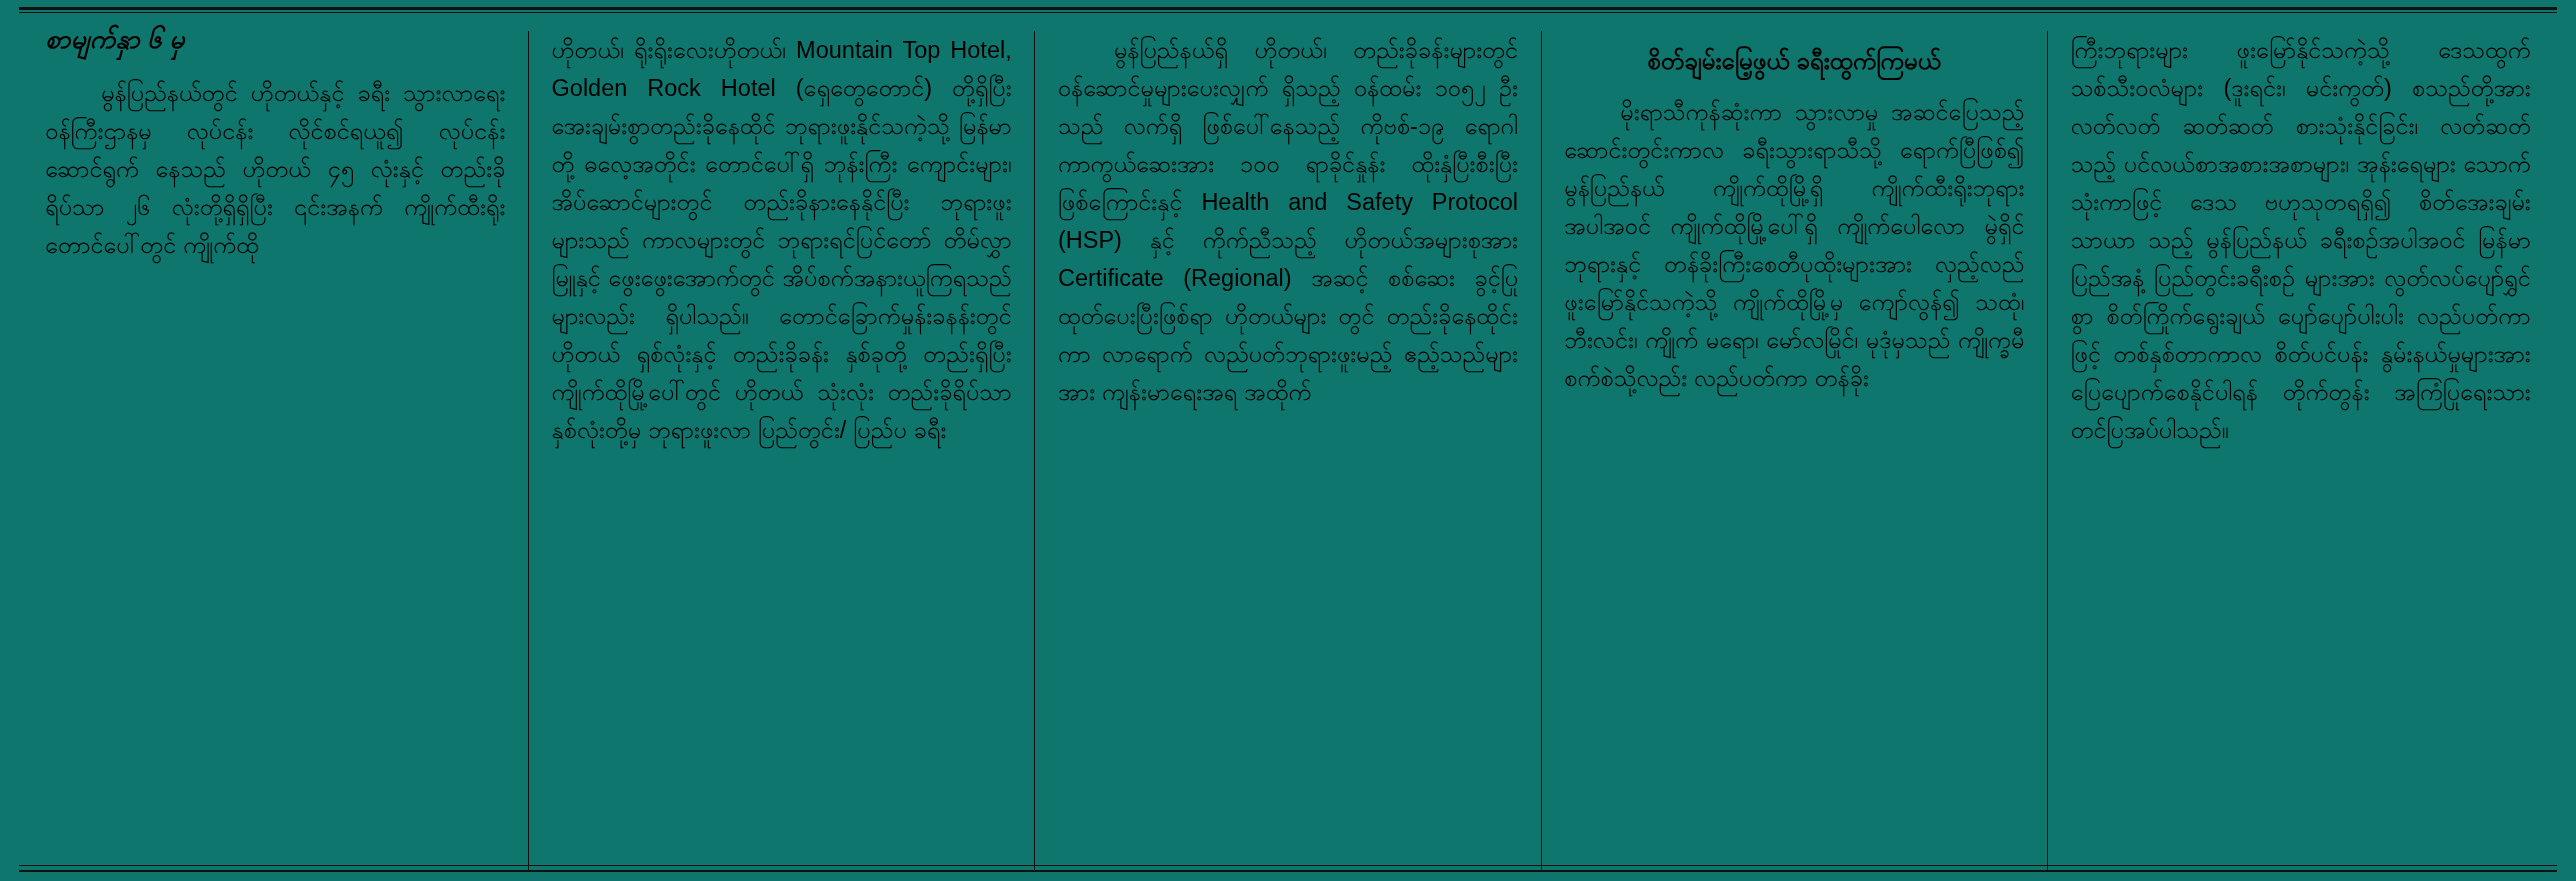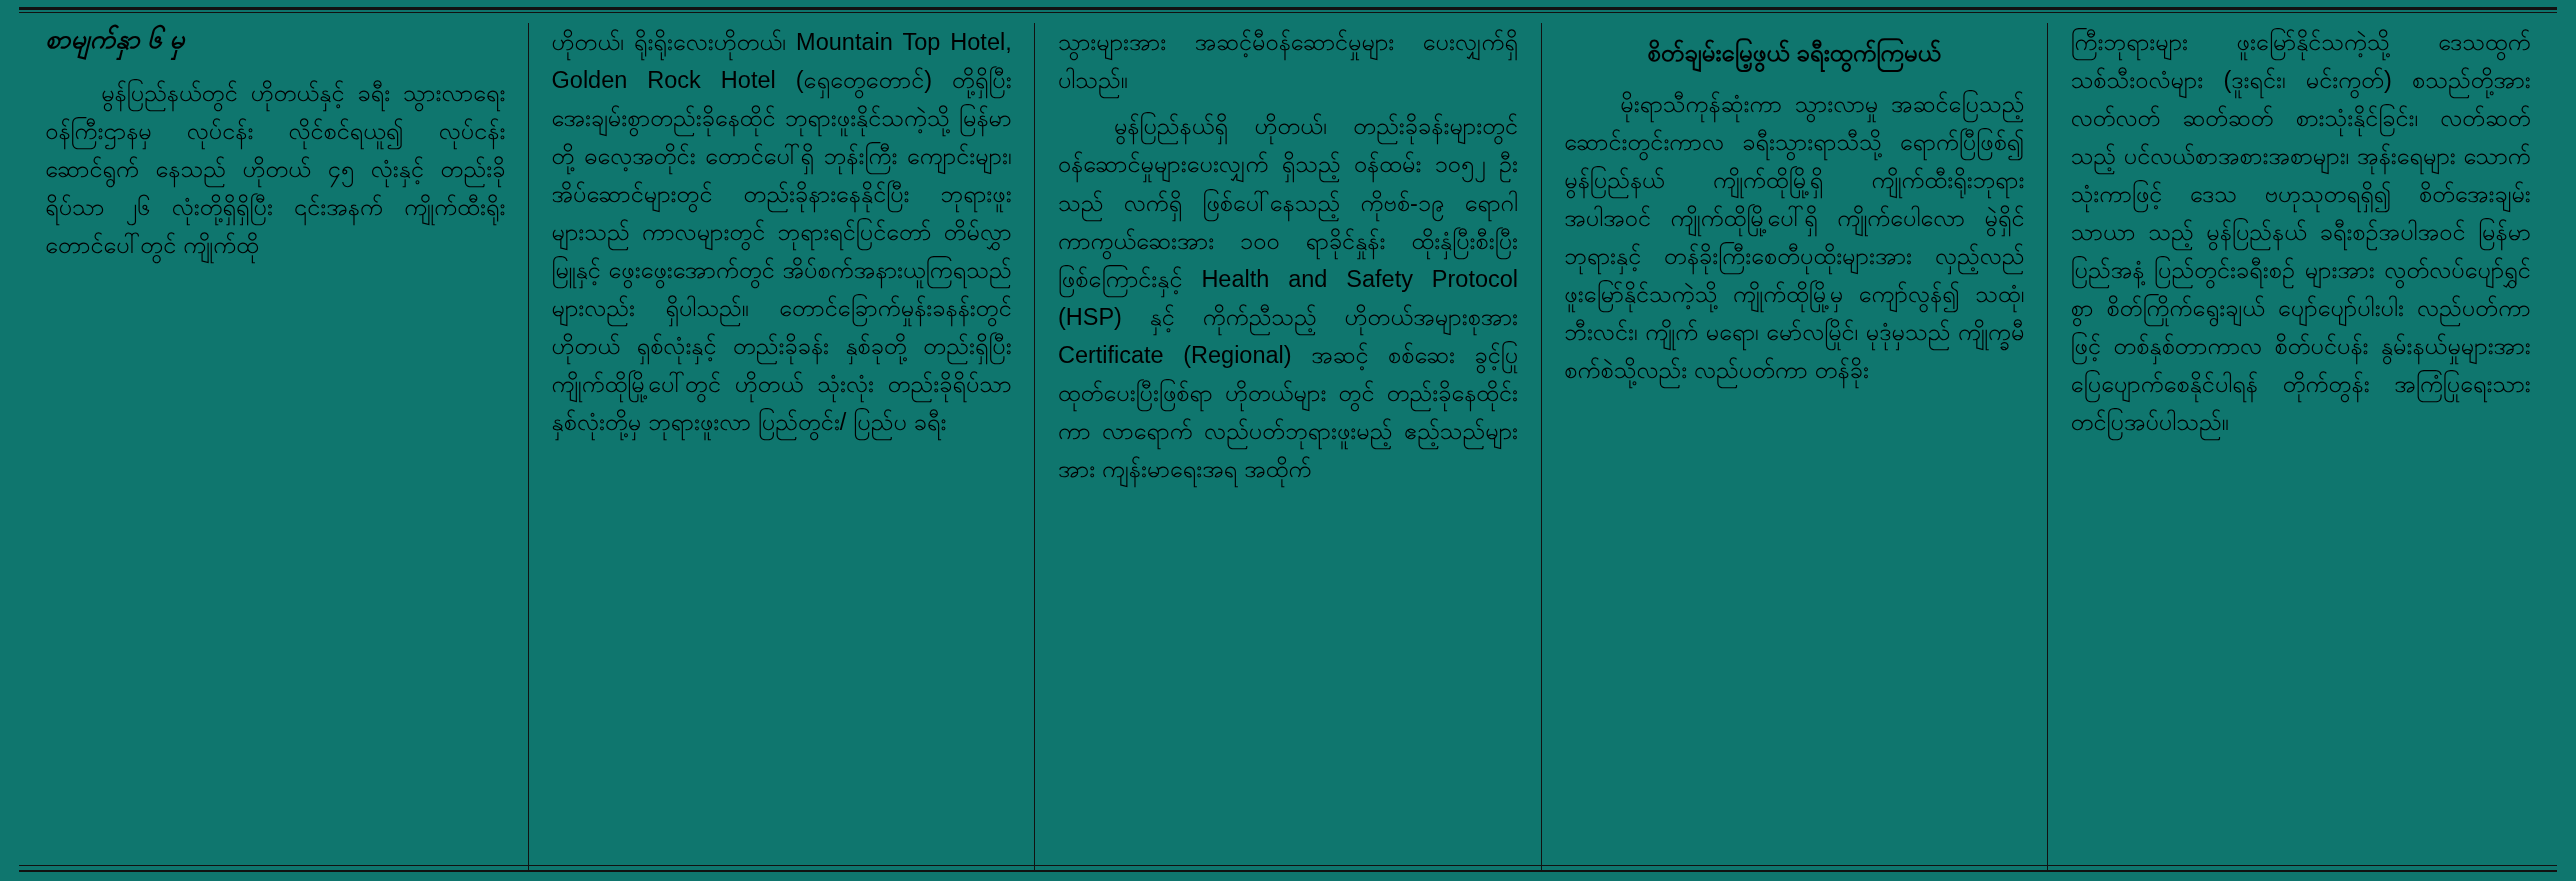--- a/index.html
+++ b/index.html
@@ -65,20 +65,21 @@
   }
   .column {
     position: relative;
     flex: 1 1 0;
     padding: 0 22.6px;
     box-sizing: border-box;
     min-width: 0;
   }
   .column + .column {
     border-left: 1.7px solid #111111;
+    margin-top: 8px;
   }
 
   .kicker {
     font-style: italic;
     font-weight: bold;
     font-size: 26px;
     line-height: 1.25;
     margin: 0 0 19px 0;
     letter-spacing: 0.2px;
   }
@@ -119,21 +120,20 @@
     <div class="column">
       <div class="kicker">စာမျက်နှာ ၆ မှ</div>
       <p class="body indent">မွန်ပြည်နယ်တွင် ဟိုတယ်နှင့် ခရီး သွားလာရေးဝန်ကြီးဌာနမှ လုပ်ငန်း လိုင်စင်ရယူ၍ လုပ်ငန်းဆောင်ရွက် နေသည် ဟိုတယ် ၄၅ လုံးနှင့် တည်းခိုရိပ်သာ ၂၆ လုံးတို့ရှိရှိပြီး ၎င်းအနက် ကျိုက်ထီးရိုးတောင်ပေါ်တွင် ကျိုက်ထို</p>
     </div>
 
     <div class="column">
       <p class="body">ဟိုတယ်၊ ရိုးရိုးလေးဟိုတယ်၊ Mountain Top Hotel, Golden Rock Hotel (ရှေတွေတောင်) တို့ရှိပြီး အေးချမ်းစွာတည်းခိုနေထိုင် ဘုရားဖူးနိုင်သကဲ့သို့ မြန်မာတို့ ဓလေ့အတိုင်း တောင်ပေါ်ရှိ ဘုန်းကြီး ကျောင်းများ၊ အိပ်ဆောင်များတွင် တည်းခိုနားနေနိုင်ပြီး ဘုရားဖူးများသည် ကာလများတွင် ဘုရားရင်ပြင်တော် တိမ်လွှာမြူနှင့် ဖွေးဖွေးအောက်တွင် အိပ်စက်အနားယူကြရသည်များလည်း ရှိပါသည်။ တောင်ခြောက်မှုန်းခနန်းတွင် ဟိုတယ် ရှစ်လုံးနှင့် တည်းခိုခန်း နှစ်ခုတို့ တည်းရှိပြီး ကျိုက်ထိုမြို့ပေါ်တွင် ဟိုတယ် သုံးလုံး တည်းခိုရိပ်သာ နှစ်လုံးတို့မှ ဘုရားဖူးလာ ပြည်တွင်း/ ပြည်ပ ခရီး</p>
     </div>
 
     <div class="column">
-      <p class="body">သွားများအား အဆင့်မီဝန်ဆောင်မှုများ ပေးလျှက်ရှိပါသည်။</p>
       <p class="body indent">မွန်ပြည်နယ်ရှိ ဟိုတယ်၊ တည်းခိုခန်းများတွင် ဝန်ဆောင်မှုများပေးလျှက် ရှိသည့် ဝန်ထမ်း ၁၀၅၂ ဦးသည် လက်ရှိ ဖြစ်ပေါ်နေသည့် ကိုဗစ်-၁၉ ရောဂါ ကာကွယ်ဆေးအား ၁၀၀ ရာခိုင်နှုန်း ထိုးနှံပြီးစီးပြီးဖြစ်ကြောင်းနှင့် Health and Safety Protocol (HSP) နှင့် ကိုက်ညီသည့် ဟိုတယ်အများစုအား Certificate (Regional) အဆင့် စစ်ဆေး ခွင့်ပြုထုတ်ပေးပြီးဖြစ်ရာ ဟိုတယ်များ တွင် တည်းခိုနေထိုင်းကာ လာရောက် လည်ပတ်ဘုရားဖူးမည့် ဧည့်သည်များ အား ကျန်းမာရေးအရ အထိုက်</p>
     </div>
 
     <div class="column">
       <div class="subhead">စိတ်ချမ်းမြေ့ဖွယ် ခရီးထွက်ကြမယ်</div>
       <p class="body indent">မိုးရာသီကုန်ဆုံးကာ သွားလာမှု အဆင်ပြေသည့် ဆောင်းတွင်းကာလ ခရီးသွားရာသီသို့ ရောက်ပြီဖြစ်၍ မွန်ပြည်နယ် ကျိုက်ထိုမြို့ရှိ ကျိုက်ထီးရိုးဘုရားအပါအဝင် ကျိုက်ထိုမြို့ပေါ်ရှိ ကျိုက်ပေါလော မွဲရှိင်ဘုရားနှင့် တန်ခိုးကြီးစေတီပုထိုးများအား လှည့်လည် ဖူးမြော်နိုင်သကဲ့သို့ ကျိုက်ထိုမြို့မှ ကျော်လွန်၍ သထုံ၊ ဘီးလင်း၊ ကျိုက် မရော၊ မော်လမြိုင်၊ မုဒုံမှသည် ကျိုက္ခမီ စက်စဲသို့လည်း လည်ပတ်ကာ တန်ခိုး</p>
     </div>
 
     <div class="column">
       <p class="body">ကြီးဘုရားများ ဖူးမြော်နိုင်သကဲ့သို့ ဒေသထွက် သစ်သီးဝလံများ (ဒူးရင်း၊ မင်းကွတ်) စသည်တို့အား လတ်လတ် ဆတ်ဆတ် စားသုံးနိုင်ခြင်း၊ လတ်ဆတ် သည့် ပင်လယ်စာအစားအစာများ၊ အုန်းရေများ သောက်သုံးကာဖြင့် ဒေသ ဗဟုသုတရရှိ၍ စိတ်အေးချမ်းသာယာ သည့် မွန်ပြည်နယ် ခရီးစဉ်အပါအဝင် မြန်မာပြည်အနံ့ ပြည်တွင်းခရီးစဉ် များအား လွတ်လပ်ပျော်ရွှင်စွာ စိတ်ကြိုက်ရွေးချယ် ပျော်ပျော်ပါးပါး လည်ပတ်ကာဖြင့် တစ်နှစ်တာကာလ စိတ်ပင်ပန်း နွမ်းနယ်မှုများအား ပြေပျောက်စေနိုင်ပါရန် တိုက်တွန်း အကြံပြုရေးသားတင်ပြအပ်ပါသည်။</p>

